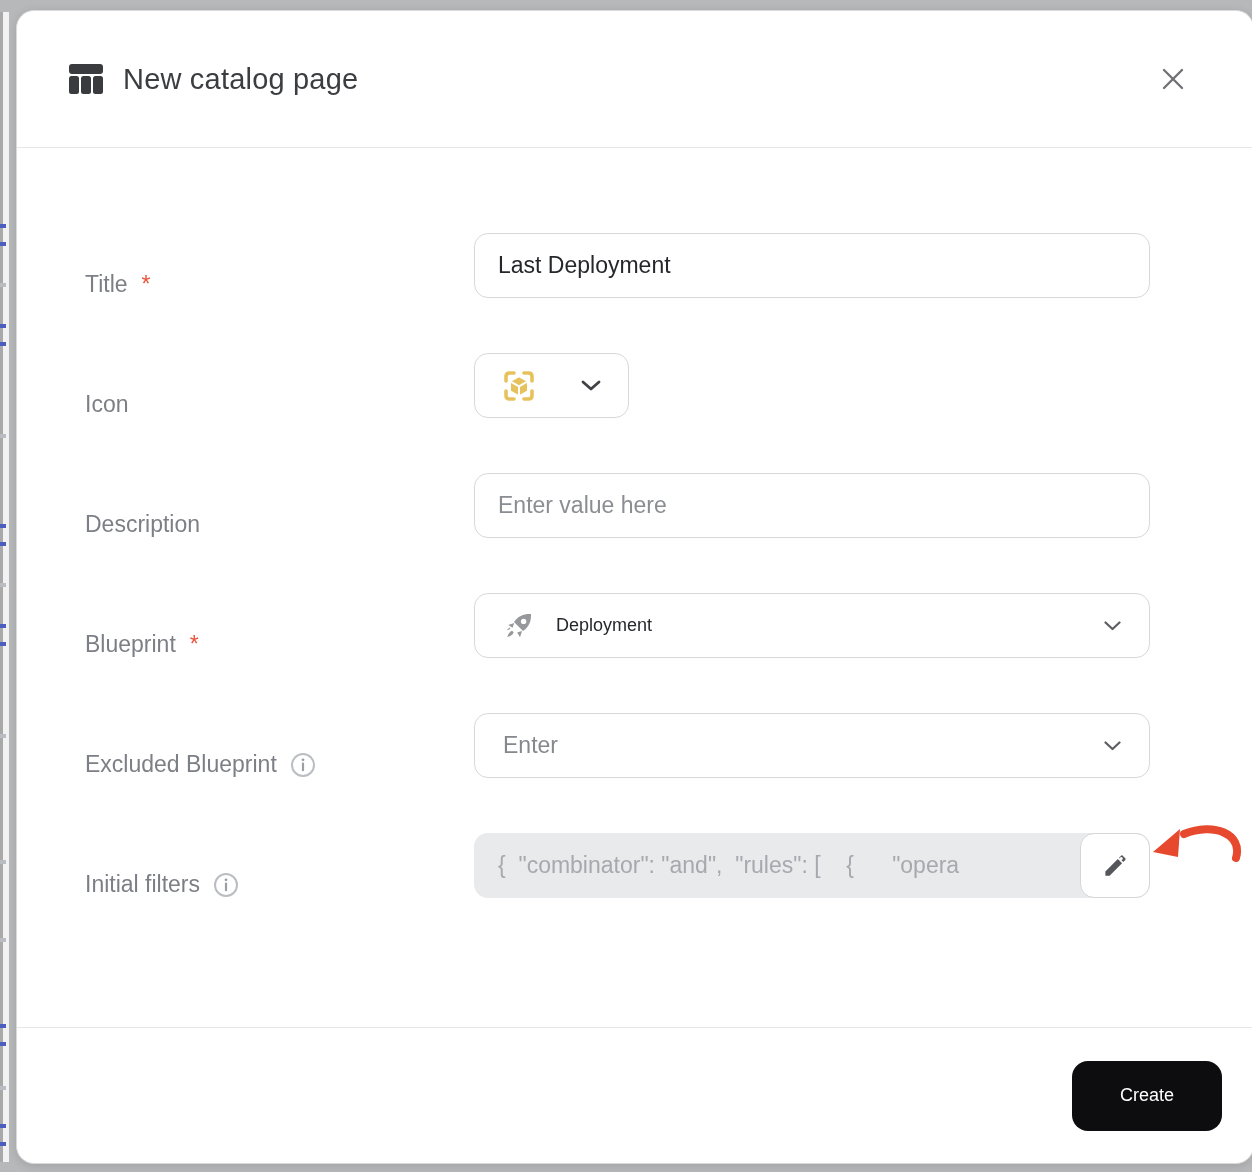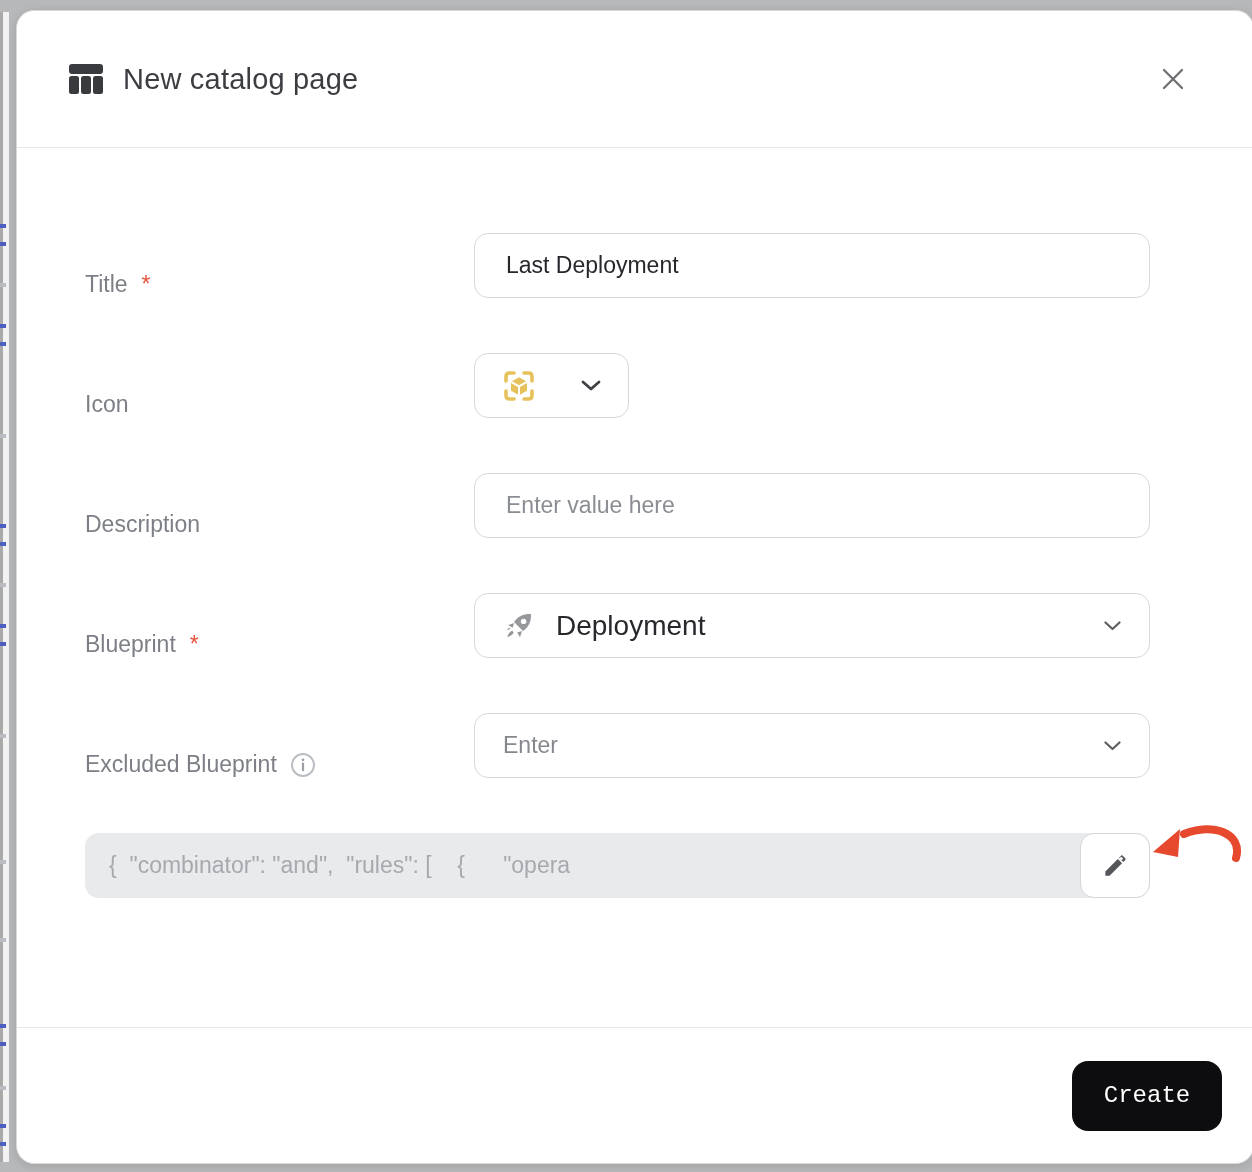--- a/index.html
+++ b/index.html
@@ -35,53 +35,53 @@
 
   .modal-body { flex:1 1 auto; padding-top:85px; }
   .row { display:flex; align-items:flex-end; height:65px; margin:0 103px 55px 68px; }
   .row-label { width:389px; flex:0 0 389px; display:flex; align-items:center; gap:13px;
     font-size:23px; color:#7c7f85; }
   .req { color:#e8543c; margin-left:1px; }
   .row-field { flex:1 1 auto; height:65px; position:relative; }
 
   .text-input {
     width:100%; height:65px; border:1.5px solid #d6d8db; border-radius:14px;
-    padding:0 31px; font-size:23px; color:#25272b; background:#fff;
+    padding:0 23px; font-size:23px; color:#25272b; background:#fff;
     font-family:inherit; outline:none;
   }
   .text-input::placeholder { color:#8a8d92; opacity:1; }
 
   .select-box {
     display:flex; align-items:center; height:65px; width:100%;
     border:1.5px solid #d6d8db; border-radius:14px; background:#fff;
     padding:0 28px; cursor:pointer;
   }
   .select-box .grow { flex:1 1 auto; }
-  .select-value { font-size:28px; color:#26282c; }
+  .select-value { font-size:18px; color:#26282c; }
   .select-placeholder { font-size:23px; color:#85888d; }
 
   .icon-select { width:155px; justify-content:space-between; padding:0 27px; }
 
   .filters-wrap { position:relative; width:100%; height:65px; }
   .filters-input {
     position:absolute; inset:0; background:#e9eaeb; border-radius:14px;
     display:flex; align-items:center; padding:0 84px 0 24px;
     font-size:23px; color:#a6a9ae; white-space:pre; overflow:hidden;
   }
   .edit-btn {
     position:absolute; right:0; top:0; width:70px; height:65px;
     background:#fff; border:1.5px solid #d4d6d9; border-radius:14px;
     display:flex; align-items:center; justify-content:center; cursor:pointer;
   }
 
   .modal-footer { flex:0 0 135px; display:flex; align-items:center; justify-content:flex-end;
     padding-right:31px; }
   .create-btn {
     width:150px; height:70px; background:#0d0d0f; color:#ffffff; border:none;
-    border-radius:16px; font-size:24px; font-family:Liberation Mono, monospace; font-weight:500; cursor:pointer;
+    border-radius:16px; font-size:18px; font-family:Liberation Sans, sans-serif; font-weight:500; cursor:pointer;
   }
 
   .red-arrow { position:absolute; left:1150px; top:820px; width:92px; height:46px; }
   .icon-svg { display:block; }
 </style>
 </head>
 <body>
 
 <div class="page-edge"></div>
 <div>
@@ -225,20 +225,30 @@
           <span>
             <svg class="icon-svg" width="17" height="10" viewBox="0 0 17 10">
               <polyline points="1.5,1.5 8.5,8 15.5,1.5" fill="none" stroke="#5c5e62" stroke-width="2.2" stroke-linecap="round" stroke-linejoin="round"></polyline>
             </svg>
           </span>
         </div>
       </div>
     </div>
 
     <div class="row">
+      <div class="row-label">
+        <span>Initial filters</span>
+        <span>
+          <svg class="icon-svg" width="26" height="26" viewBox="0 0 26 26">
+            <circle cx="13" cy="13" r="11" fill="none" stroke="#babdc1" stroke-width="2"></circle>
+            <line x1="13" y1="11.6" x2="13" y2="18.2" stroke="#9b9ea3" stroke-width="2.2" stroke-linecap="round"></line>
+            <circle cx="13" cy="7.8" r="1.4" fill="#9b9ea3"></circle>
+          </svg>
+        </span>
+      </div>
       <div class="row-field">
         <div class="filters-wrap">
           <div class="filters-input">{  "combinator": "and",  "rules": [    {      "opera</div>
           <button class="edit-btn">
             <span>
               <svg class="icon-svg" width="27" height="27" viewBox="0 0 24 24">
                 <path fill="#54565a" d="M3 17.25V21h3.75L17.81 9.94l-3.75-3.75L3 17.25ZM20.71 7.04c.39-.39.39-1.02 0-1.41l-2.34-2.34c-.39-.39-1.02-.39-1.41 0l-1.83 1.83 3.75 3.75 1.83-1.83Z"></path>
                 <circle cx="17.1" cy="5.7" r="1.35" fill="#ffffff"></circle>
               </svg>
             </span>

